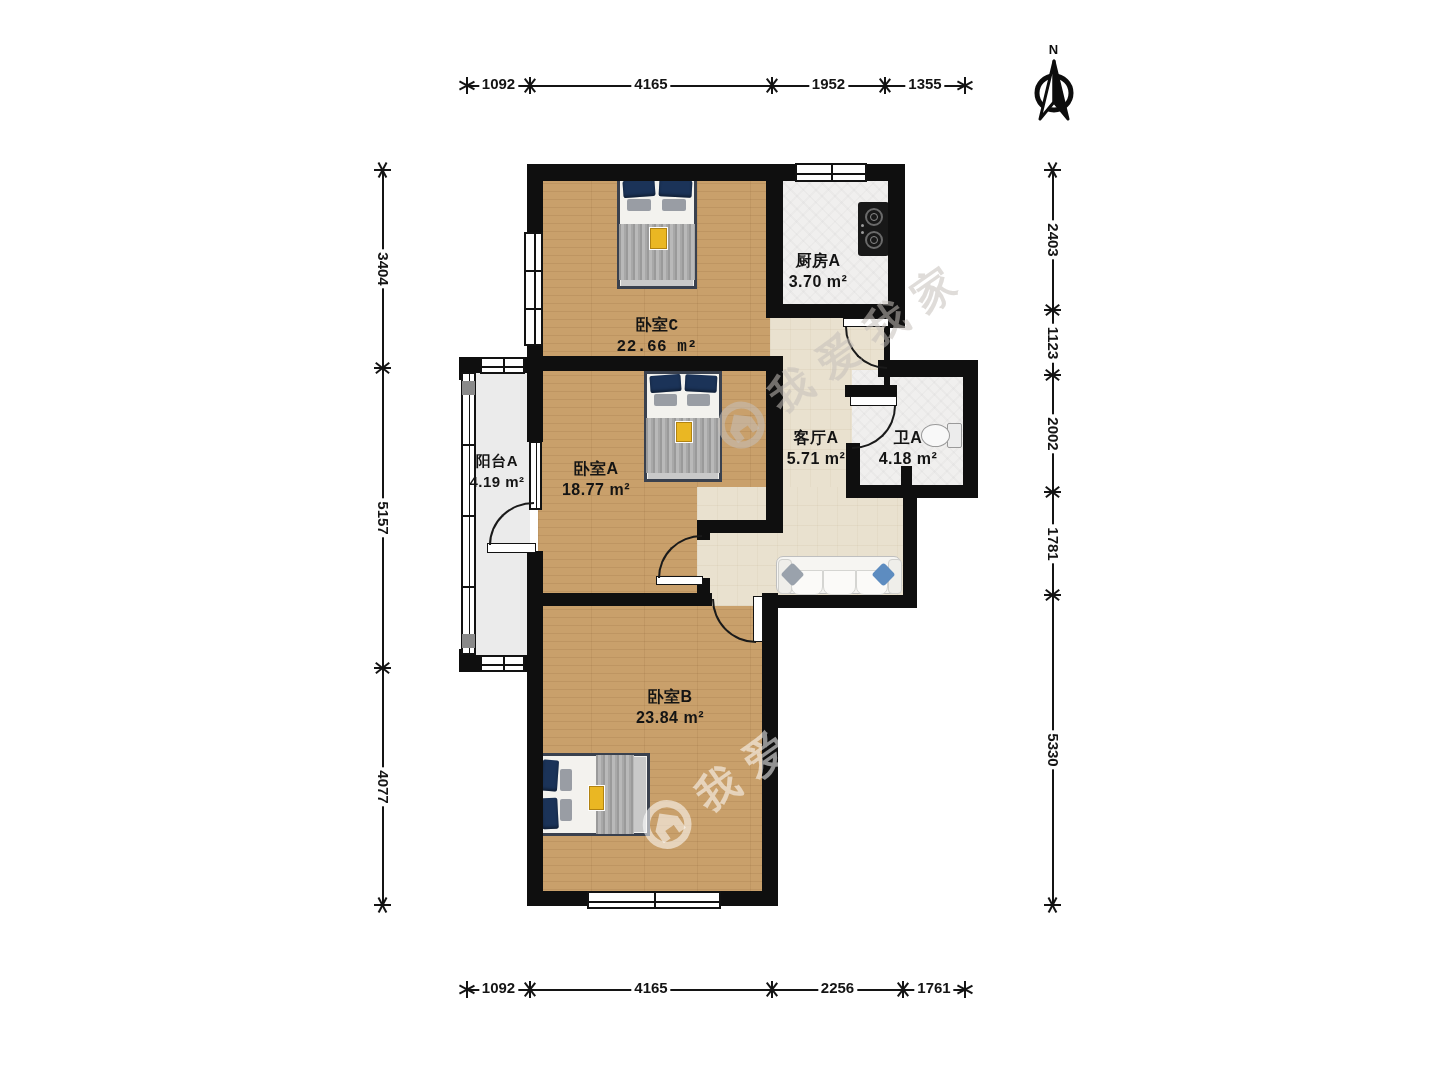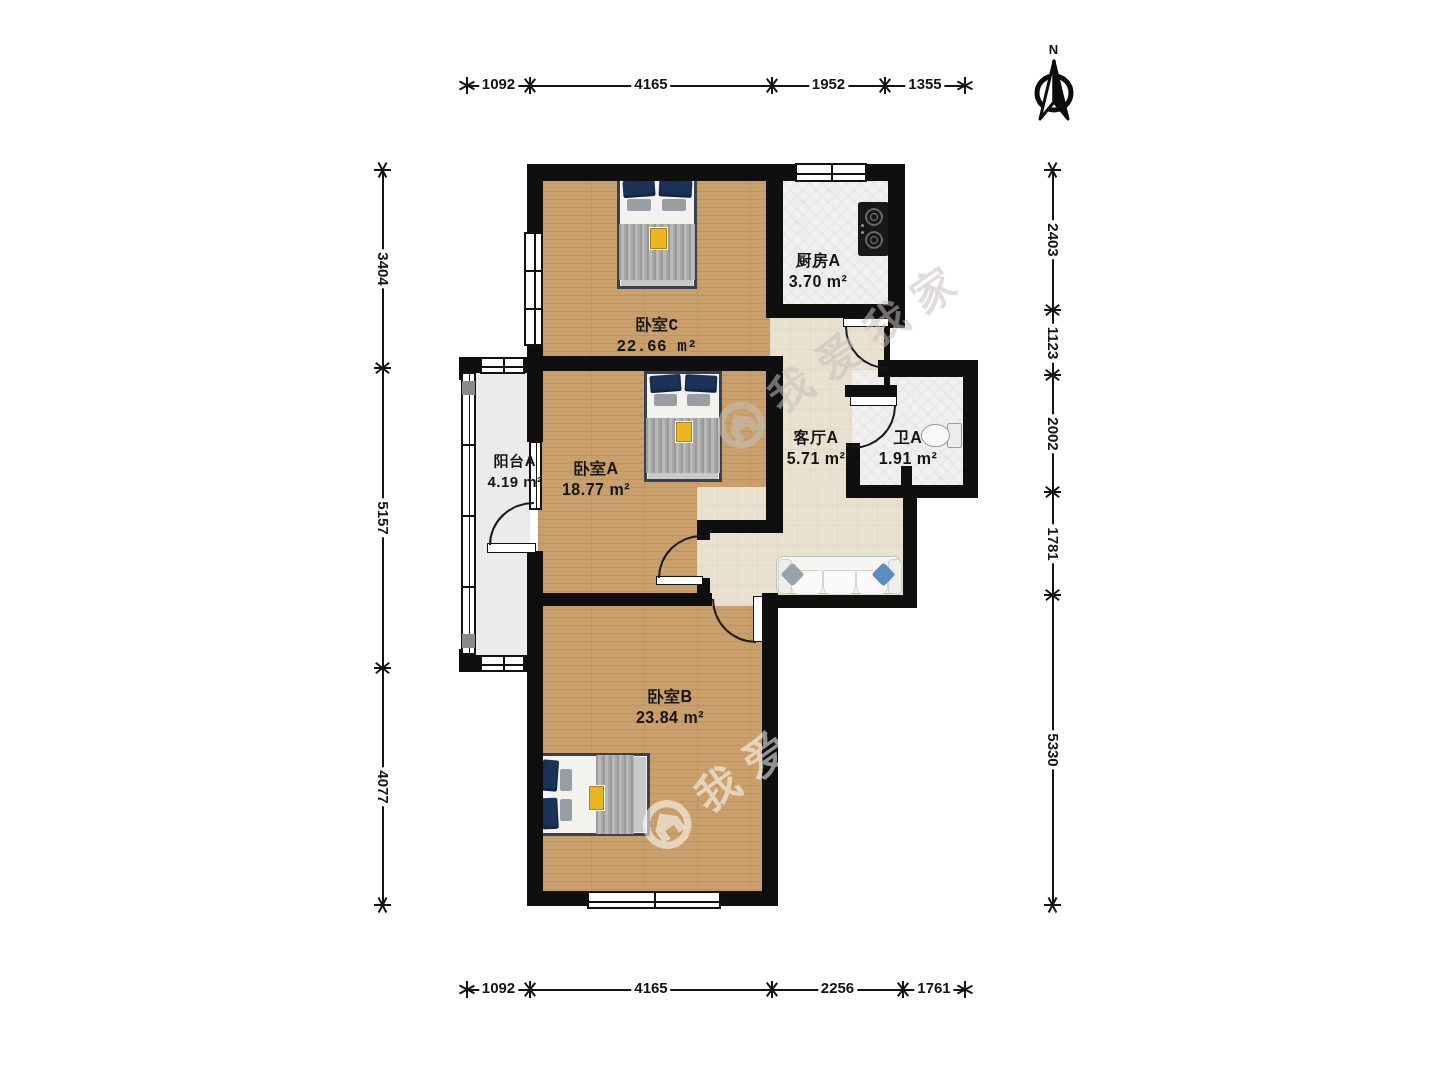--- a/index.html
+++ b/index.html
@@ -251,23 +251,23 @@
   <div class="rlabel" style="left:531px;top:458px;">
     <div>卧室A</div>
     <div>18.77 m²</div>
   </div>
   <div class="rlabel" style="left:751px;top:427px;">
     <div>客厅A</div>
     <div>5.71 m²</div>
   </div>
   <div class="rlabel" style="left:843px;top:427px;">
     <div>卫A</div>
-    <div>1.91 m²</div>
-  </div>
-  <div class="rlabel" style="left:450px;top:450px;font-size:15px;">
+    <div>4.18 m²</div>
+  </div>
+  <div class="rlabel" style="left:432px;top:450px;font-size:15px;">
     <div>阳台A</div>
     <div>4.19 m²</div>
   </div>
   <div class="rlabel" style="left:605px;top:686px;">
     <div>卧室B</div>
     <div>23.84 m²</div>
   </div>
 
   <div id="dim-top" class="dim h" style="left: 467px; top: 85px; width: 498px;">
       <div class="tick endcap" style="left: -1px;">

